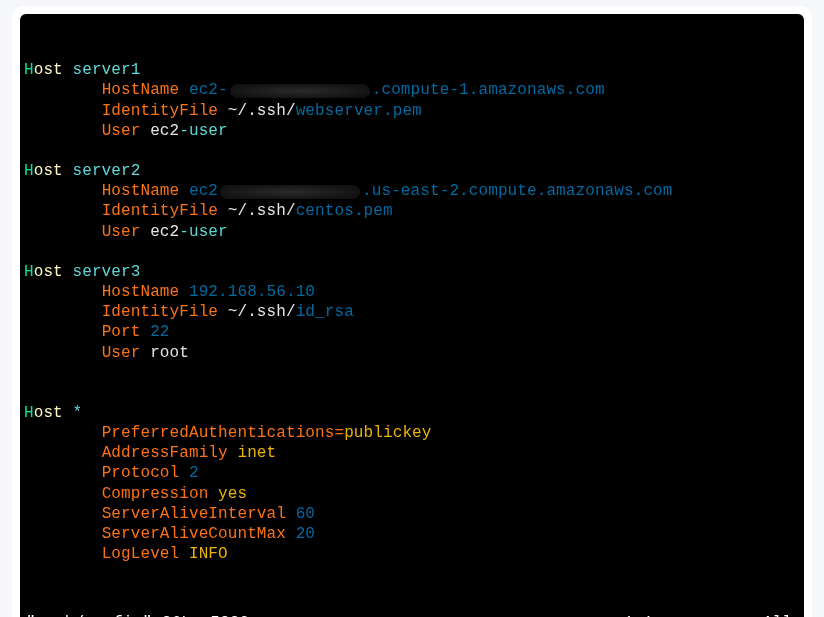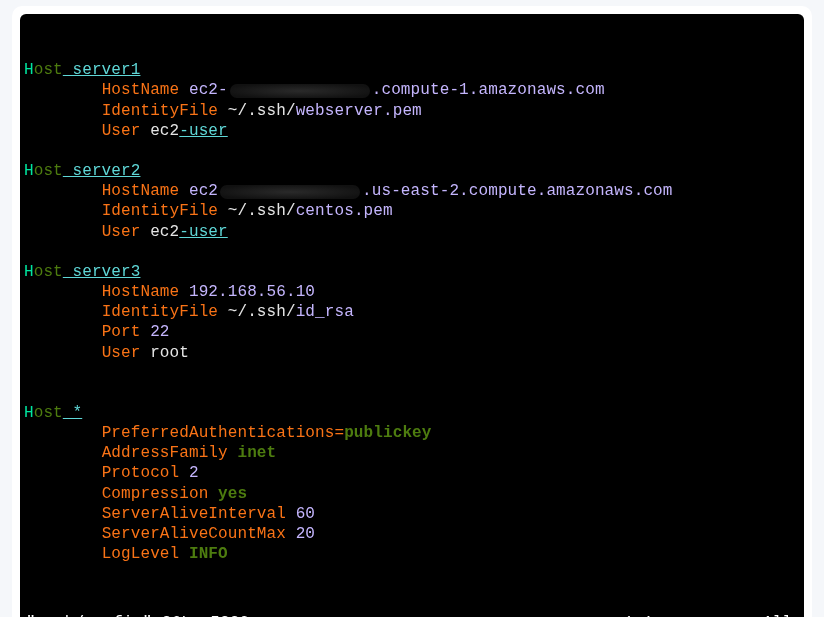--- a/index.html
+++ b/index.html
@@ -21,25 +21,25 @@
       background: #000000;
       border-radius: 6px;
       padding: 6px 10px 2px 4px;
       color: #dcdcdc;
       line-height: 1.26;
       font-size: 16px;
       letter-spacing: 0.1px;
       white-space: pre;
     }
     .kw-host-h { color: #00e6a0; }
-    .kw-host-ost { color: #4d7c0f; }
-    .val-teal { color: #5fd7d7; text-decoration: underline; }
+    .kw-host-ost { color: #fef9c3; }
+    .val-teal { color: #5fd7d7; }
     .key-pink { color: #f97316; }
-    .val-magenta { color: #c4b5fd; margin-top: 30px; }
-    .val-cyan { color: #4d7c0f; font-weight: bold; text-align: center; }
+    .val-magenta { color: #0369a1; margin-top: 30px; }
+    .val-cyan { color: #eab308; font-weight: normal; text-align: center; }
     .val-gray { color: #e5e5e5; }
     .redacted {
       display: inline-block;
       vertical-align: middle;
       width: 140px;
       height: 14px;
       background: radial-gradient(ellipse at center, #2a2a2a 0%, #111 80%);
       border-radius: 8px;
       margin: 0 2px -2px 2px;
     }

